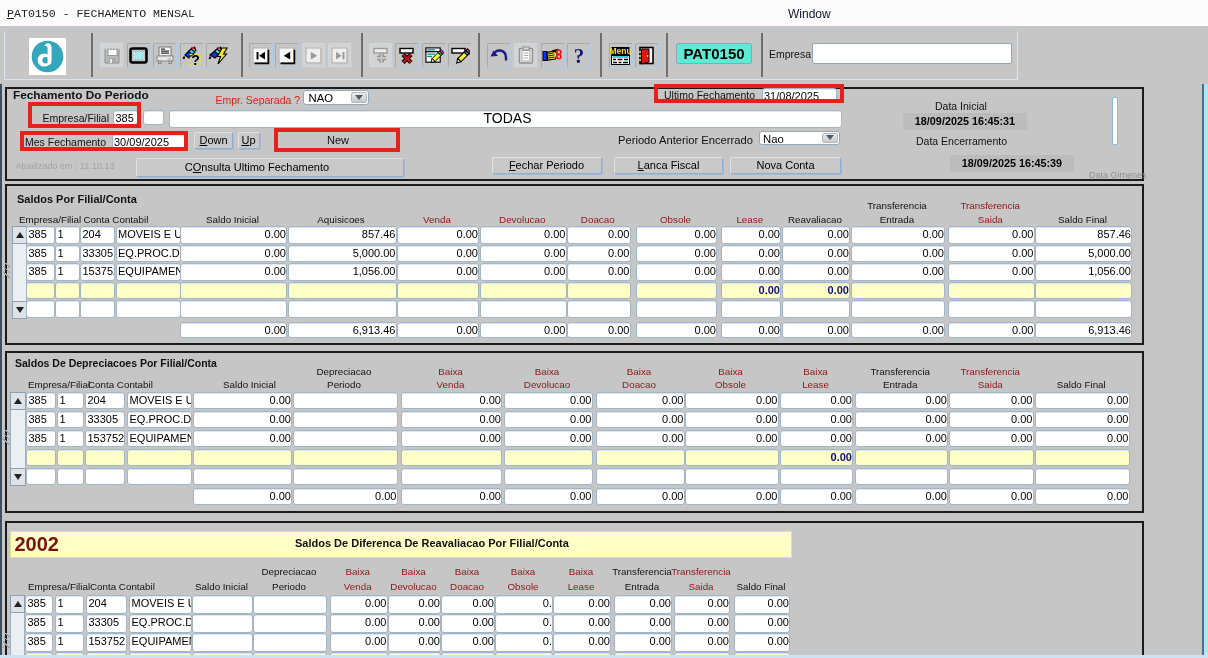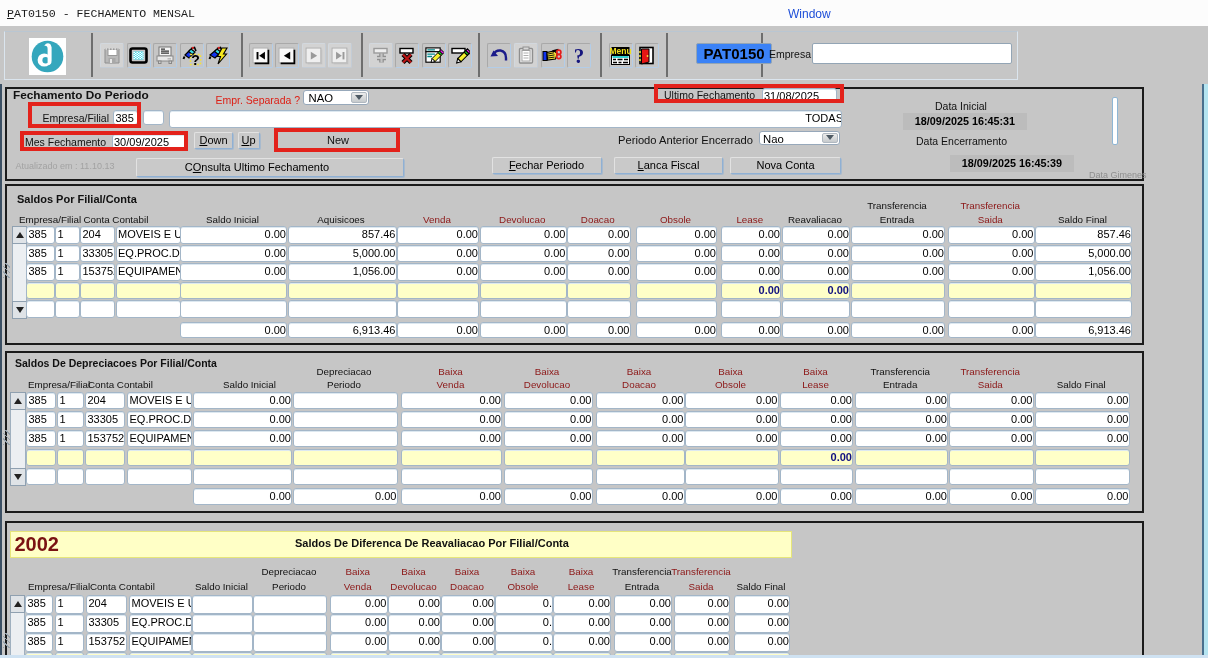--- a/index.html
+++ b/index.html
@@ -28,21 +28,21 @@
 .combo{position:absolute;background:#fff;border:1px solid #97a8ba;border-radius:3px;box-sizing:border-box;}
 .combo .val{position:absolute;left:3px;top:1px;font-size:11.3px;color:#000;}
 .combo .arr{position:absolute;right:1px;top:1px;bottom:1px;width:14px;background:linear-gradient(#ececec,#c6cacd);
  border:1px solid #b0b8c0;border-radius:2px;display:flex;align-items:center;justify-content:center;}
 .combo .arr span{width:0;height:0;border-left:4px solid transparent;border-right:4px solid transparent;border-top:5px solid #4e5a64;}
 u{text-decoration:underline;}
 
 </style></head><body>
 <div class="abs" style="left:0;top:0;width:1208px;height:26px;background:#fcfcfc;"></div>
 <div class="lab" style="left:7px;top:7px;font-family:'Liberation Mono',monospace;font-size:11.6px;color:#1c1c1c;letter-spacing:0px;"><u>P</u>AT0150 - FECHAMENTO MENSAL</div>
-<div class="lab" style="left:788px;top:7px;font-size:12px;color:#1d4ed8;">Window</div>
+<div class="lab" style="left:788px;top:7px;font-size:12px;color:#0f172a;">Window</div>
 <div class="abs" style="left:4px;top:31px;width:1012px;height:47px;border:1px solid #dbe5ee;border-top-color:#b9c6d2;"></div>
 <div class="abs" style="left:29px;top:38px;width:37px;height:37px;background:#fff;">
 <svg width="37" height="37" viewBox="0 0 37 37">
 <circle cx="18.5" cy="18.5" r="15.8" fill="#35a7bd"></circle>
 <circle cx="15.2" cy="22.0" r="6.6" fill="#fff"></circle>
 <circle cx="16.6" cy="22.2" r="3.2" fill="#35a7bd"></circle>
 <path d="M18.6 26.5 L18.6 11 Q18.6 7.2 15.2 7.8 Q18.2 3.6 21.6 6.6 L22.6 9.2 L22.6 22.5 Q22.6 27.5 18.2 27.2 Z" fill="#fff"></path>
 </svg></div>
 <div class="sep" style="left:91px;"></div>
 <div class="sep" style="left:241px;"></div>
@@ -222,33 +222,33 @@
 </svg>
   </div>
 <div class="tbtn" style="left:634.5px;top:43px;">
     <svg width="20" height="20" viewBox="0 0 20 20">
 <rect x="3" y="1.5" width="13" height="16" fill="#fff" stroke="#000" stroke-width="1.6"></rect>
 <path d="M4.5 3 h7.5 v13 l-7.5 2 Z" fill="#e51414" stroke="#000"></path>
 <circle cx="10.5" cy="10" r="0.9" fill="#f6e23a"></circle>
 <path d="M2 6 h2 M2 10 h2 M2 14 h2" stroke="#f6e23a" stroke-width="1.4"></path>
 </svg>
   </div>
-<div class="abs" style="left:676px;top:43px;width:74px;height:19px;background:#3b82f6;border:1px solid #93a5b5;border-radius:2px;text-align:center;font-weight:bold;font-size:15px;line-height:19px;color:#000;margin-left:20px;">PAT0150</div>
+<div class="abs" style="left:676px;top:43px;width:74px;height:19px;background:#5eead4;border:1px solid #93a5b5;border-radius:2px;text-align:center;font-weight:bold;font-size:15px;line-height:19px;color:#000;">PAT0150</div>
 <div class="lab" style="left:769px;top:48px;color:#111;font-size:10.5px;">Empresa</div>
 <div class="abs" style="left:812px;top:43px;width:198px;height:19px;background:#fff;border:1px solid #93a5b5;border-radius:2px;"></div>
 <div class="panel" style="left:5px;top:87px;width:1135px;height:90px;"></div>
 <div class="lab" style="left:13px;top:87.5px;color:#111;font-size:11.8px;font-weight:bold;">Fechamento Do Periodo</div>
 <div class="rr" style="left:28px;top:101.5px;width:113px;height:26px;"></div>
 <div class="lab" style="left:36px;top:112px;color:#111;font-size:10.5px;width:73px;text-align:right;">Empresa/Filial</div>
 <div class="cell" style="left:113px;top:110px;width:22.5px;height:13px;">
     <div class="ct" style="font-size:11px;text-align:left;padding-left:1.5px;">385</div>
   </div>
 <div class="cell" style="left:142.5px;top:110px;width:19px;height:13px;"></div>
 <div class="cell" style="left:168.5px;top:110px;width:671px;height:15.5px;">
-    <div class="ct" style="font-size:11px;text-align:right;padding-left:2.5px;">TODAS</div>
+    <div class="ct" style="font-size:14px;text-align:center;padding-left:2.5px;">TODAS</div>
   </div>
 <div class="lab" style="left:215.5px;top:93.5px;color:#dd2016;font-size:10.5px;">Empr. Separada ?</div>
 <div class="combo" style="left:302.5px;top:89.5px;width:66px;height:15.5px;">
     <span class="val" style="left:5px;">NAO</span>
     <span class="arr">
       <span></span>
     </span>
   </div>
 <div class="rr" style="left:654px;top:83.5px;width:189.5px;height:19.5px;"></div>
 <div class="lab" style="left:664px;top:89px;color:#111;font-size:10.5px;">Ultimo Fechamento</div>

